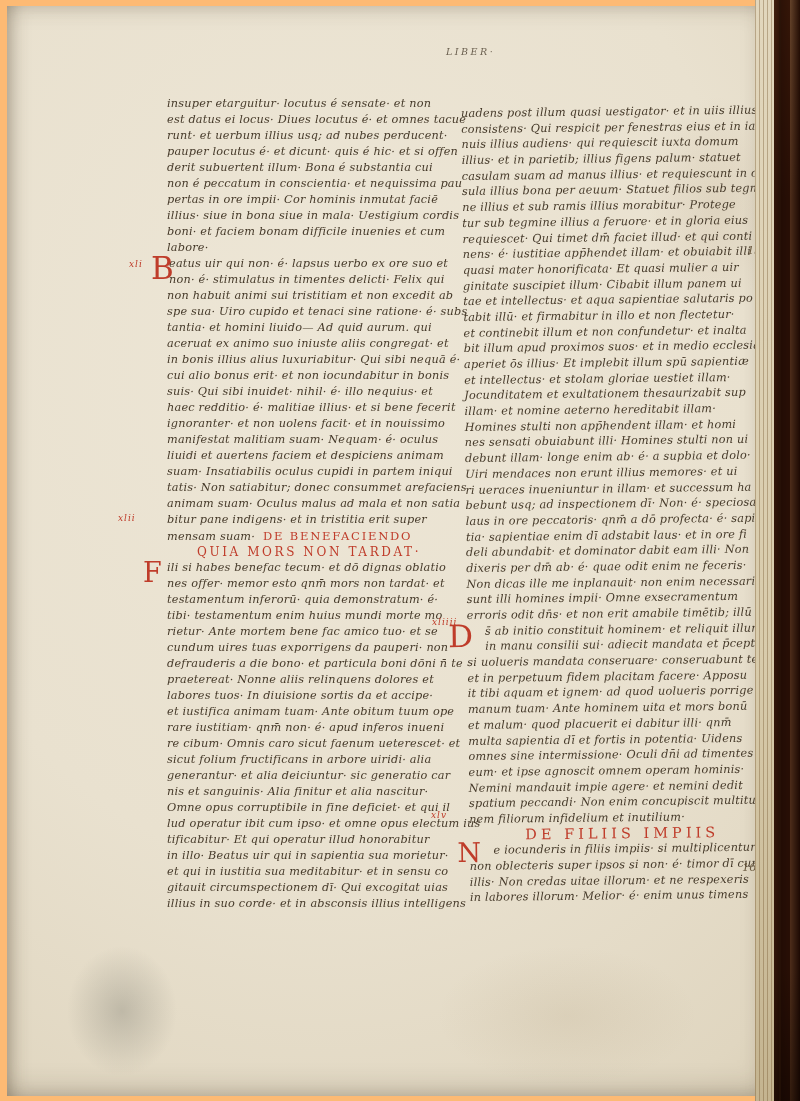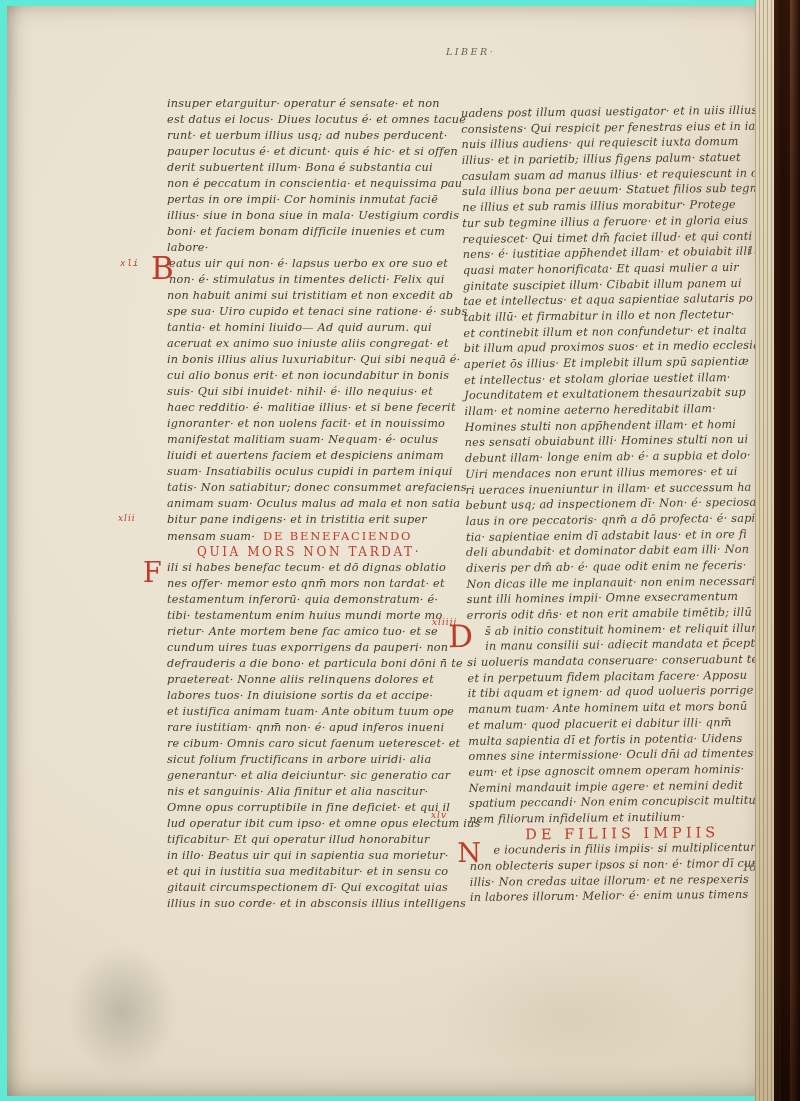--- a/index.html
+++ b/index.html
@@ -1,17 +1,17 @@
 <!DOCTYPE html>
 <html style="--ink: #463a2a; --red: #bf3c2a; --faded: #6b5a40;"><head>
 <meta charset="utf-8">
 <style>
   :root { --ink:#463a2a; --red:#bf3c2a; --faded:#6b5a40; }
   html,body{margin:0;padding:0;}
-  .scan{position:relative;width:800px;height:1101px;background:#5eead4;overflow:hidden;
+  .scan{position:relative;width:800px;height:1101px;background:#fdba74;overflow:hidden;
         font-family:"DejaVu Serif", serif;}
   
   .page{position:absolute;left:7px;top:6px;width:748px;height:1090px;
         background:radial-gradient(115% 95% at 42% 32%, #ede6d6 0%, #e9e1cf 50%, #e0d6c0 82%, #d3c8ae 100%);
         box-shadow:inset 14px 0 22px -14px rgba(60,45,25,.45), inset 0 -18px 30px -18px rgba(60,45,25,.35),
                    inset 0 14px 24px -16px rgba(60,45,25,.28);}
   .stain1{position:absolute;left:60px;top:940px;width:110px;height:130px;pointer-events:none;
         background:radial-gradient(closest-side, rgba(105,105,95,.30), rgba(105,105,95,0));}
   .stain2{position:absolute;left:640px;top:90px;width:140px;height:220px;pointer-events:none;
         background:radial-gradient(closest-side, rgba(150,120,80,.13), rgba(150,120,80,0));}
@@ -49,21 +49,21 @@
   .initial{position:absolute;color:var(--red);font-style:normal;line-height:1;}
   .p-b>.initial{left:-16px;top:-3px;font-size:31px;}
   .p-f>.initial{left:-24px;top:-1px;font-size:27px;}
   .p-d>.initial{left:-19px;top:-3px;font-size:31px;}
   .p-n>.initial{left:-12px;top:-4px;font-size:27px;}
   .p-b .ind{padding-left:2px;}
   .p-d .ind{padding-left:18px;}
   .p-n .ind{padding-left:24px;}
   
   .mnote{position:absolute;color:var(--red);font-size:9px;font-style:italic;letter-spacing:1px;}
-  .m-xli{left:120px;top:259px;font-family:Liberation Mono, monospace;}
+  .m-xli{left:129px;top:259px;}
   .m-xlii{left:118px;top:513px;}
   .m-xliiii{left:432px;top:617px;}
   .m-xlv{left:431px;top:810px;}
   
   .folio-num{position:absolute;color:var(--faded);font-size:11.5px;font-style:italic;}
   .f-15{left:747px;top:243px;}
   .f-16{left:742px;top:860px;}
 </style>
 </head>
 <body>
@@ -72,21 +72,21 @@
   <div class="page">
     <div class="stain1"></div>
     <div class="stain2"></div>
     <div class="stain3"></div>
   </div>
 
   <div class="folio-header">LIBER·</div>
 
   <div class="col col-left">
     <div class="para">
-        <div class="line"><span class="tpart">insuper etarguitur· operatur é sensate· et non</span></div>
+        <div class="line"><span class="tpart">insuper etarguitur· locutus é sensate· et non</span></div>
         <div class="line"><span class="tpart">est datus ei locus· Diues locutus é· et omnes tacue</span></div>
         <div class="line"><span class="tpart">runt· et uerbum illius usq; ad nubes perducent·</span></div>
         <div class="line"><span class="tpart">pauper locutus é· et dicunt· quis é hic· et si offen</span></div>
         <div class="line"><span class="tpart">derit subuertent illum· Bona é substantia cui</span></div>
         <div class="line"><span class="tpart">non é peccatum in conscientia· et nequissima pau</span></div>
         <div class="line"><span class="tpart">pertas in ore impii· Cor hominis inmutat faciē</span></div>
         <div class="line"><span class="tpart">illius· siue in bona siue in mala· Uestigium cordis</span></div>
         <div class="line"><span class="tpart">boni· et faciem bonam difficile inuenies et cum</span></div>
         <div class="line"><span class="tpart">labore·</span></div>
       </div>

